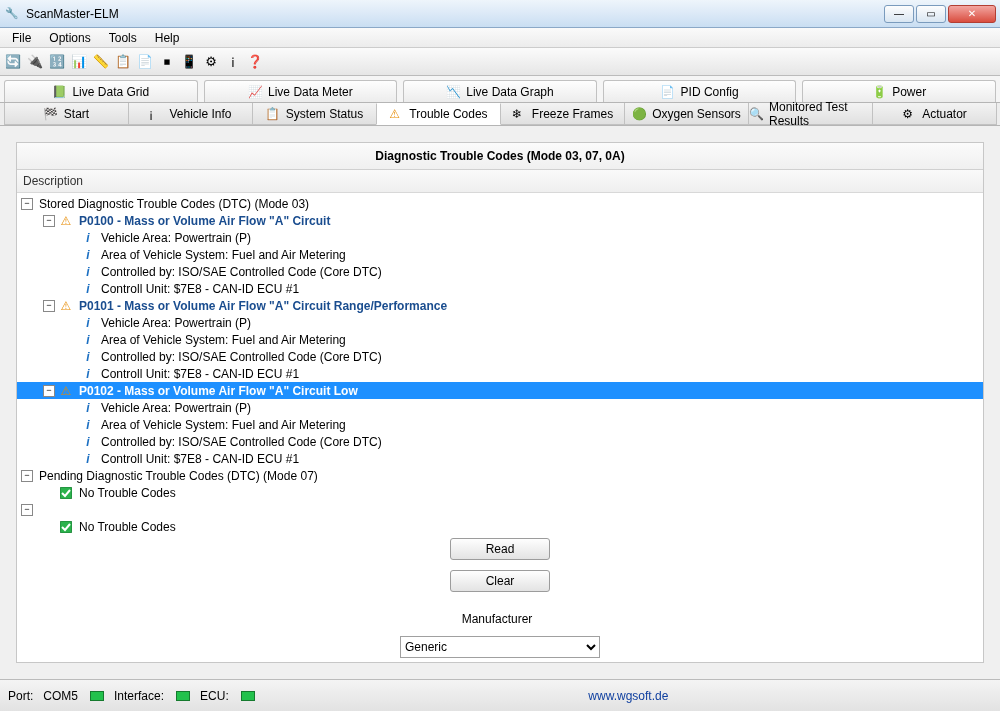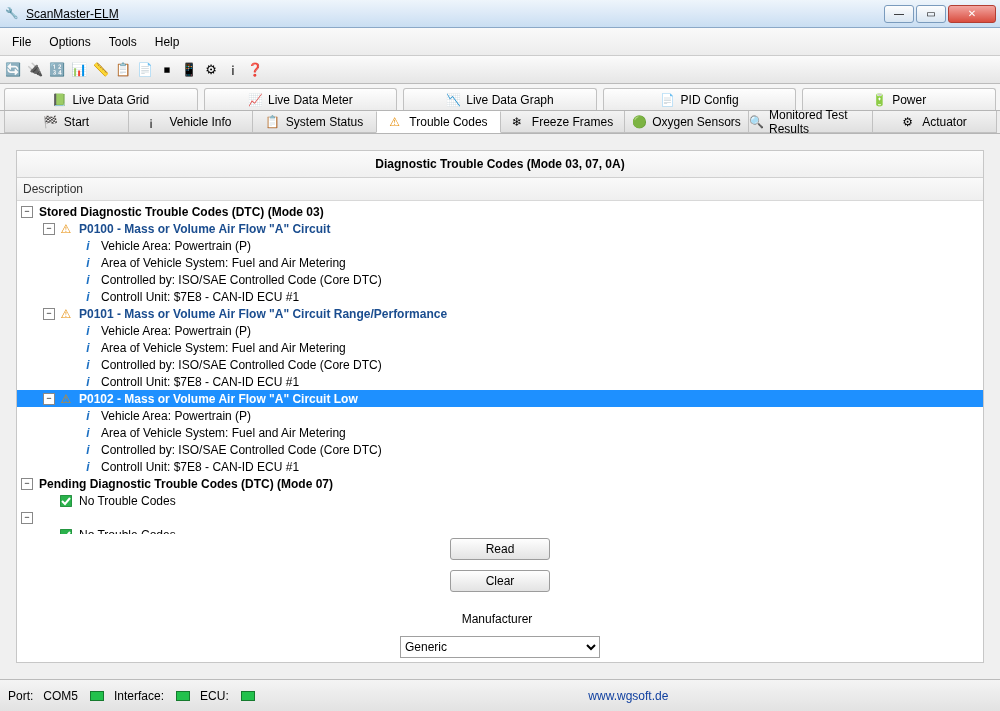--- a/index.html
+++ b/index.html
@@ -1,27 +1,27 @@
 <!DOCTYPE html>
 <html><head>
 <meta charset="utf-8">
 <style>
 * { box-sizing: border-box; margin: 0; padding: 0; font-family: "Segoe UI", Tahoma, sans-serif; font-size: 12px; }
 body { background: #f0f0f0; width: 1000px; height: 711px; overflow: hidden; display: flex; flex-direction: column; }
 
 
 .titlebar { height: 28px; background: linear-gradient(#eef5fb, #dce9f7, #c9def2); display: flex; align-items: center; padding: 0 4px; border-bottom: 1px solid #8ba8c7; }
 .titlebar .icon { width: 16px; height: 16px; margin-right: 6px; display: inline-flex; align-items: center; justify-content: center; font-size: 11px; }
-.titlebar .title { flex: 1; color: #000; text-decoration: underline; }
+.titlebar .title { flex: 1; color: #000; }
 .winbtns { display: flex; gap: 2px; }
 .winbtn { width: 30px; height: 18px; border: 1px solid #7a9bbd; border-radius: 3px; display: flex; align-items: center; justify-content: center; background: linear-gradient(#fdfdfd,#d9e6f2); font-size: 10px; }
 .winbtn.close { width: 48px; background: linear-gradient(#f3a6a1,#d94d3f); border-color:#b23e33; color:#fff; }
 
 
-.menubar { height: 28px; background: linear-gradient(#fafafa,#ececec); border-bottom: 1px solid #ccc; display: flex; align-items: center; padding: 0 4px; gap: 2px; }
+.menubar { height: 20px; background: linear-gradient(#fafafa,#ececec); border-bottom: 1px solid #ccc; display: flex; align-items: center; padding: 0 4px; gap: 2px; }
 .menubar span { padding: 2px 8px; cursor: default; }
 
 
 .toolbar { height: 28px; background: linear-gradient(#fbfbfb,#e6e6e6); border-bottom: 1px solid #bbb; display: flex; align-items: center; padding: 0 4px; gap: 4px; }
 .tbicon { width: 18px; height: 18px; display:inline-flex; align-items:center; justify-content:center; font-size:13px; }
 
 
 .tabrow { display: flex; border-bottom: 1px solid #b5b5b5; background: #f5f5f5; }
 .tabrow.top { padding: 4px 4px 0; gap: 6px; }
 .tabrow.top .tab { flex: 1; height: 22px; border: 1px solid #c1c1c1; border-bottom: none; border-radius: 3px 3px 0 0; background: linear-gradient(#fefefe,#ececec); display:flex; align-items:center; justify-content:center; gap:6px; }
@@ -40,21 +40,21 @@
 .node { white-space: nowrap; display:flex; align-items:center; height:17px; padding-left:4px; }
 .node.selected { background:#1e90ff; color:#fff; }
 .node .exp { width:12px; height:12px; border:1px solid #888; display:inline-flex; align-items:center; justify-content:center; font-size:9px; margin-right:4px; background:#fff; color:#000; line-height:1; }
 .node .exp.none { border:none; background:transparent; }
 .node .sp { display:inline-block; }
 .node .lbl { padding:0 2px; }
 .node .ic { width:14px; height:14px; display:inline-flex; align-items:center; justify-content:center; margin-right:4px; font-size:12px; }
 .warn-ic { color:#e68a00; }
 .info-ic { color:#1b6fc2; font-weight:bold; font-style:italic; }
 .ok-ic svg rect{ fill:#2bb24c; stroke:#1a7c33;}
-.bold { font-weight:bold; }
+.bold { font-weight:normal; }
 .dtc-title { color:#1a4d8f; font-weight:bold; }
 .node.selected .dtc-title { color:#fff; }
 
 
 .bottombar { display:flex; align-items:center; padding: 4px 10px; gap:10px;flex-direction:column; }
 .btn { width:100px; height:22px; border:1px solid #9c9c9c; border-radius:3px; background:linear-gradient(#fefefe,#e3e3e3); cursor:default; }
 .spacer { flex:1; }
 .mlabel { margin-right:6px; }
 select { height:22px; width:200px; border:1px solid #a0a0a0; background:#fff; }
 

